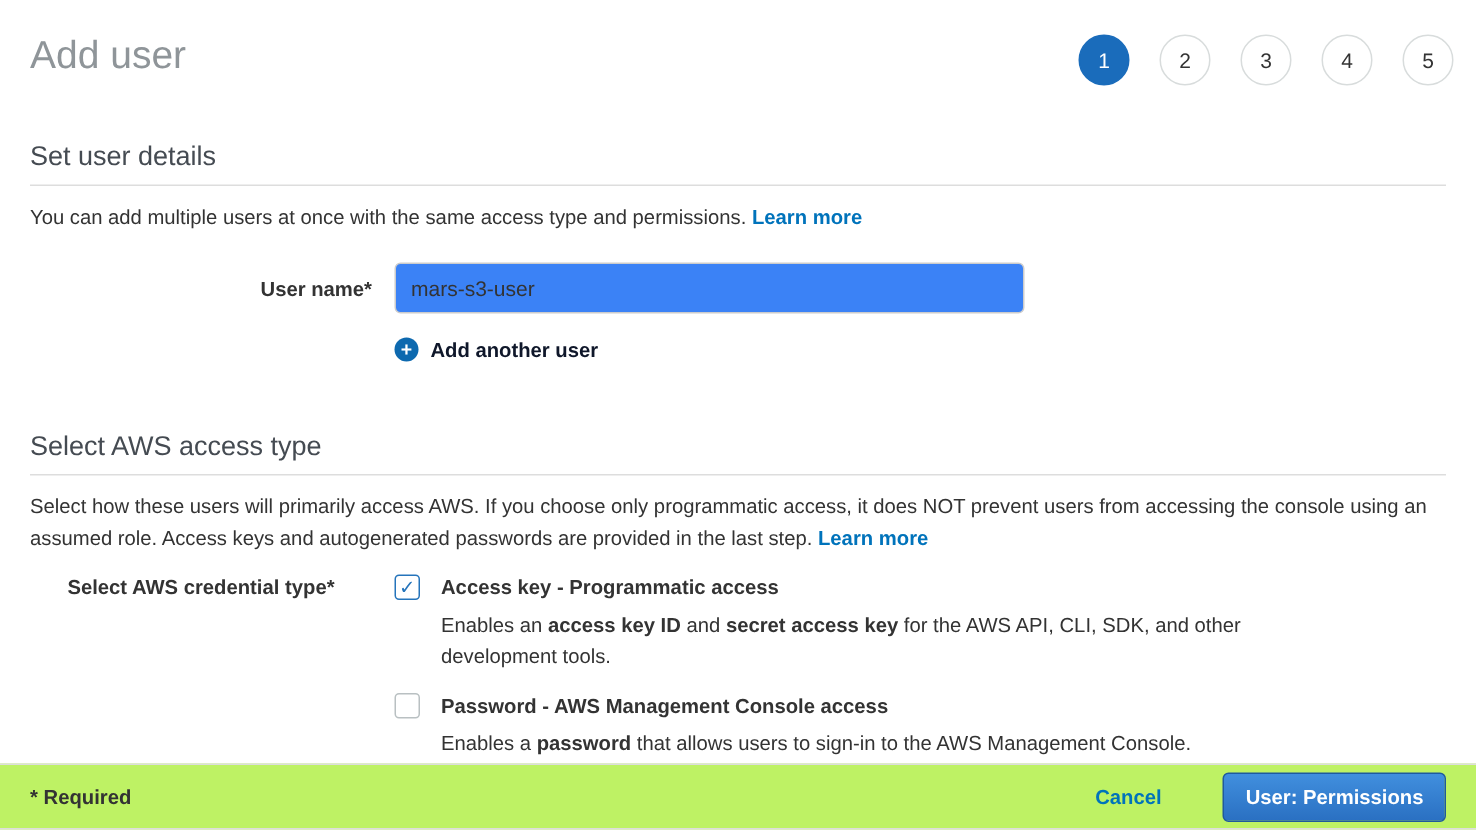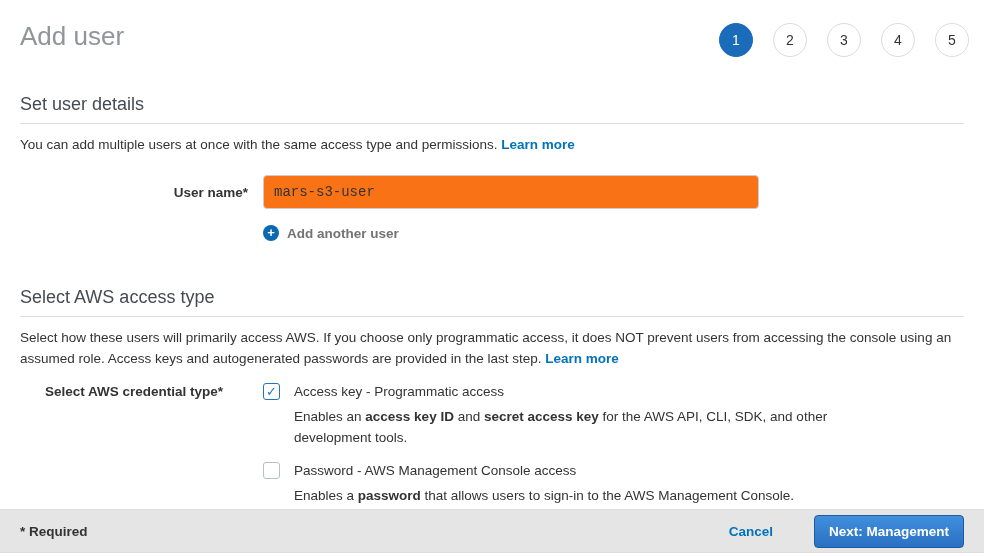--- a/index.html
+++ b/index.html
@@ -66,50 +66,50 @@
   
   .form-row { display: flex; margin-top: 20px; align-items: center; }
   .form-label {
     width: 228px;
     text-align: right;
     font-weight: bold;
     flex: 0 0 228px;
   }
   .text-input {
     margin-left: 15px;
-    width: 496px;
+    width: 420px;
     height: 34px;
     border: 1px solid #ccc;
     border-radius: 4px;
     padding: 0 10px;
-    font-family: Liberation Mono, monospace;
+    font-family: Liberation Sans, sans-serif;
     font-size: 14px;
     color: #333;
-    background: #f97316;
+    background: #3b82f6;
   }
   .add-another-row {
     margin-left: 243px;
     margin-top: 16px;
     display: inline-flex;
     align-items: center;
     gap: 8px;
     cursor: pointer;
   }
   .plus-icon {
     width: 16px; height: 16px;
     border-radius: 50%;
     background: #0d69af;
     color: #fff;
     font-size: 13px;
     font-weight: bold;
     line-height: 15px;
     text-align: center;
     flex: 0 0 16px;
   }
-  .add-another-label { color: #737373; font-weight: bold; }
+  .add-another-label { color: #0f172a; font-weight: bold; }
 
   
   .credential-row { display: flex; margin-top: 14px; }
   .cred-label {
     width: 228px;
     flex: 0 0 228px;
     text-align: center;
     font-weight: bold;
     padding-top: 1px;
   }
@@ -127,35 +127,35 @@
     cursor: pointer;
   }
   .checkbox.checked { border-color: #2574bb; }
   .checkbox.checked .checkmark {
     color: #2574bb;
     font-size: 13px;
     font-weight: bold;
     line-height: 1;
   }
   .option-body { margin-left: 14px; max-width: 560px; }
-  .option-title { font-weight: normal; color: #333; line-height: 17px; }
+  .option-title { font-weight: bold; color: #333; line-height: 17px; }
   .option-desc { margin-top: 6px; line-height: 21px; color: #333; }
 
   
   .footer {
     position: absolute;
     left: 0; right: 0; bottom: 3px;
     border-top: 1px solid #ddd;
     border-bottom: 1px solid #ddd;
     height: 44px;
     display: flex;
     align-items: center;
     justify-content: space-between;
     padding: 0 20px;
-    background: #e5e5e5;
+    background: #bef264;
   }
   .required-note { font-weight: bold; color: #333; }
   .footer-actions { display: flex; align-items: center; gap: 41px; }
   .cancel-link { color: #0073bb; font-weight: bold; cursor: pointer; }
   .next-button {
     background: linear-gradient(180deg, #418fde 0%, #2a70c2 100%);
     border: 1px solid #1f5a9e;
     border-radius: 4px;
     color: #fff;
     font-family: inherit;
@@ -225,17 +225,17 @@
         </div>
 
       </div>
     </div>
   </div>
 
   <div class="footer">
     <div class="required-note">* Required</div>
     <div class="footer-actions">
       <span class="cancel-link">Cancel</span>
-      <button class="next-button">Next: Management</button>
+      <button class="next-button">User: Permissions</button>
     </div>
   </div>
 
 </div>
 
 </body></html>

